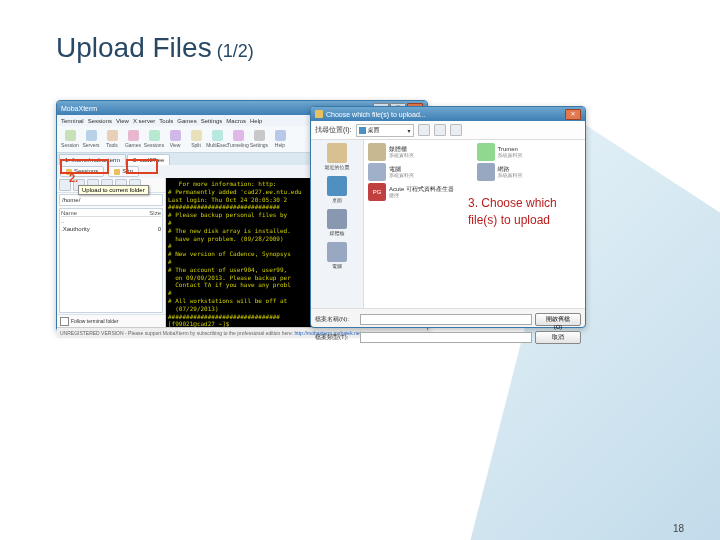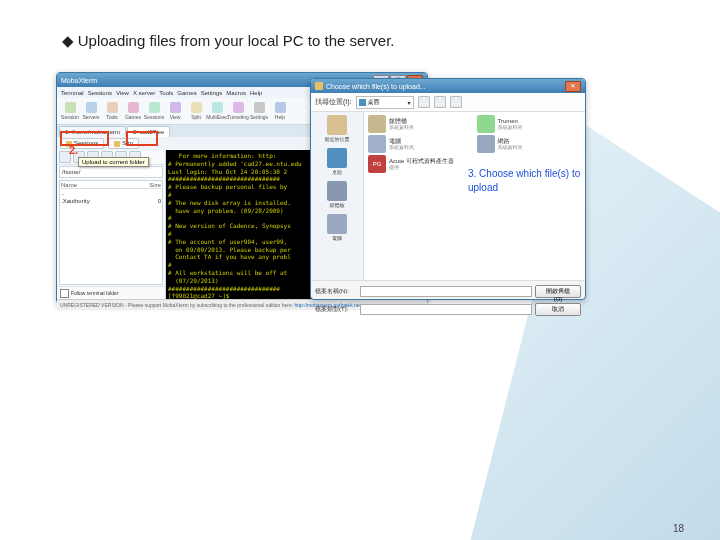--- a/index.html
+++ b/index.html
@@ -59,30 +59,30 @@
 .dlg-place .pic{width:20px;height:20px;border-radius:2px;margin:0 auto 1px auto}
 .dlg-right{flex:1;background:#fff;padding:3px 4px;display:grid;grid-template-columns:1fr 1fr;gap:2px 4px;align-content:start}
 .dlg-item{display:flex;align-items:center;gap:3px;font-size:6px;color:#333}
 .dlg-item .ic{width:18px;height:18px;border-radius:2px;flex-shrink:0}
 .dlg-item .txt{line-height:1.1}
 .dlg-item .sub{color:#888;font-size:5px;display:block}
 .dlg-bottom{height:34px;border-top:1px solid #ddd;padding:2px 4px;display:grid;grid-template-columns:42px 1fr 46px;gap:2px 3px;align-items:center;font-size:6px}
 .dlg-bottom input,.dlg-bottom select{height:11px;border:1px solid #aaa;background:#fff;font-size:6px;padding:0 2px;width:100%;box-sizing:border-box}
 .dlg-bottom button{height:13px;font-size:6px;border:1px solid #888;background:linear-gradient(#fefefe,#e4e4e4);border-radius:2px}
 
-.anno{position:absolute;top:95px;left:412px;font-size:10px;color:#1d4ed8;line-height:1.4}
+.anno{position:absolute;top:95px;left:412px;font-size:12px;color:#b91c1c;line-height:1.4}
 .pgnum{position:absolute;bottom:6px;right:36px;font-size:10px;color:#444}
 .chk{width:7px;height:7px;border:1px solid #888;display:inline-block;background:#fff}
 </style>
 </head>
 <body>
 
 <div class="bg-tri"></div>
 <div class="slide">
-  <p class="bullet">Uploading files from your local PC to the server.</p>
+  <h1><span>Upload Files</span><span class="pg"> (1/2)</span></h1>
 
   <div class="shots">
 
     <div class="win win-moba">
       <div class="titlebar">
         <span>MobaXterm</span>
         <div class="tb-btns">
           <span>—</span>
           <span>☐</span>
           <span class="close">✕</span>

